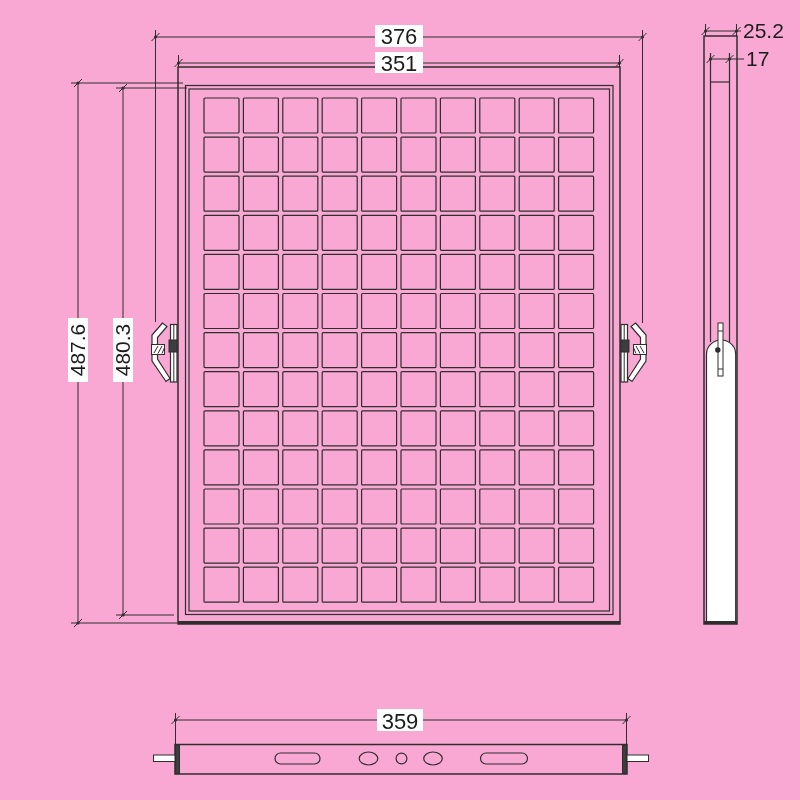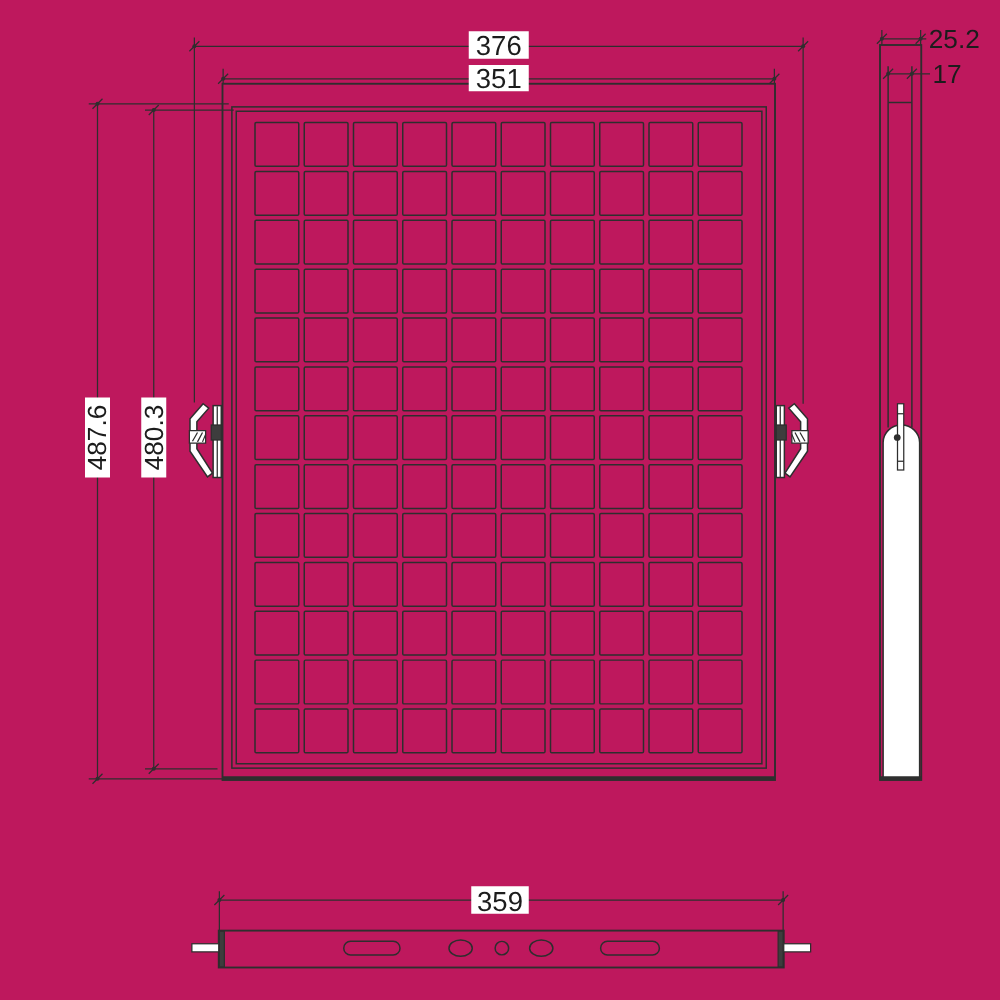--- a/index.html
+++ b/index.html
@@ -1,16 +1,16 @@
 <!DOCTYPE html>
 <html><head>
 <meta charset="utf-8">
 <style>
   html,body{margin:0;padding:0;background:#ffffff;}
-  .canvas{position:relative;width:800px;height:800px;background:#be185d;overflow:hidden;
+  .canvas{position:relative;width:800px;height:800px;background:#f9a8d4;overflow:hidden;
           font-family:"Liberation Sans",sans-serif;}
   .canvas svg{position:absolute;left:0;top:0;}
   .ln{stroke:#2e2e2e;stroke-width:1.5;fill:none;}
   .cellline{stroke:#2e2e2e;stroke-width:1.2;fill:none;}
   .thin{stroke:#2e2e2e;stroke-width:1;fill:none;}
   .thick{stroke:#2e2e2e;stroke-width:3;fill:none;}
   .fillwhite{fill:#ffffff;}
   .dark{fill:#3d3d3d;stroke:#2e2e2e;stroke-width:1;}
   .dot{fill:#2e2e2e;}
   .backing{fill:#ffffff;}

